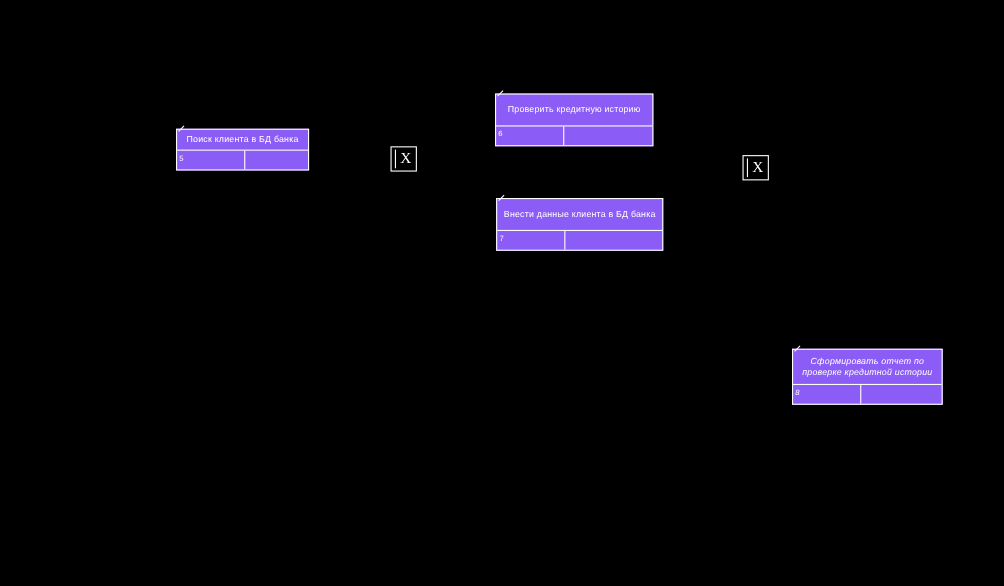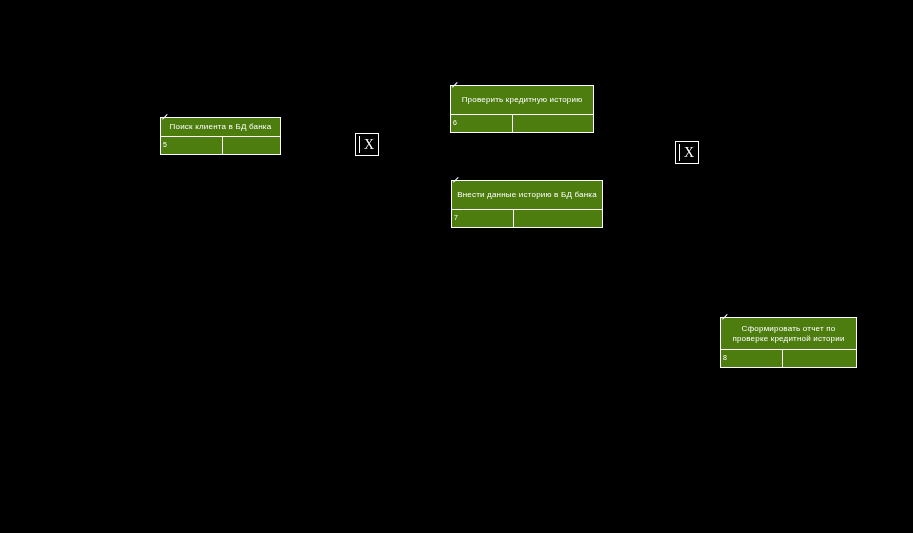--- a/index.html
+++ b/index.html
@@ -20,21 +20,21 @@
     left: 0;
     top: 0;
     width: 913px;
     height: 533px;
     background: #000000;
   }
 
   
   .node {
     position: absolute;
-    background: #4d7c0f;
+    background: #8b5cf6;
     border: 1px solid #ffffff;
     box-sizing: border-box;
   }
   .node .title {
     position: absolute;
     left: 0;
     right: 0;
     top: 0;
     bottom: 18px;
     display: flex;
@@ -139,28 +139,28 @@
     <span class="corner"></span>
     <div class="title">Проверить кредитную историю</div>
     <div class="footer">
       <div class="num">6</div>
       <div class="name"></div>
     </div>
   </div>
 
   <div class="node" style="left:451px; top:180px; width:152px; height:48px;">
     <span class="corner"></span>
-    <div class="title">Внести данные историю в БД банка</div>
+    <div class="title">Внести данные клиента в БД банка</div>
     <div class="footer">
       <div class="num">7</div>
       <div class="name"></div>
     </div>
   </div>
 
-  <div class="node" style="left:720px; top:317px; width:137px; height:51px;">
+  <div class="node" style="left:720px; top:317px; width:137px; height:51px;font-style:italic;">
     <span class="corner"></span>
     <div class="title">Сформировать отчет по проверке кредитной истории</div>
     <div class="footer">
       <div class="num">8</div>
       <div class="name"></div>
     </div>
   </div>
 
   <div class="gate" style="left:355px; top:133px; width:24px; height:23px;">
     <span class="bar"></span>

